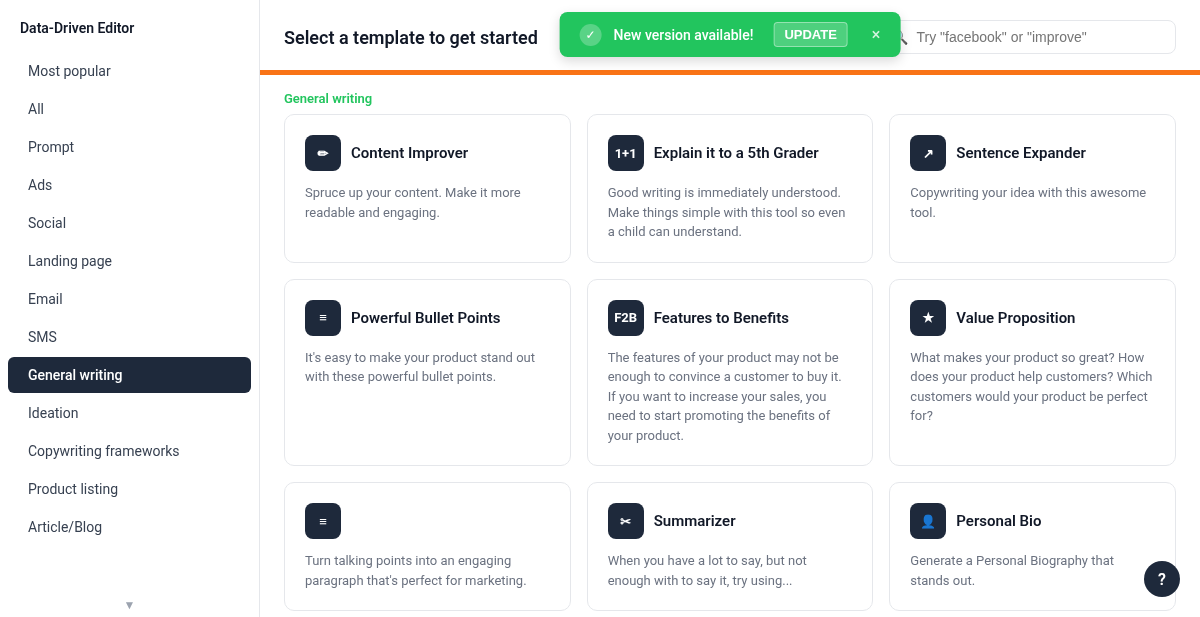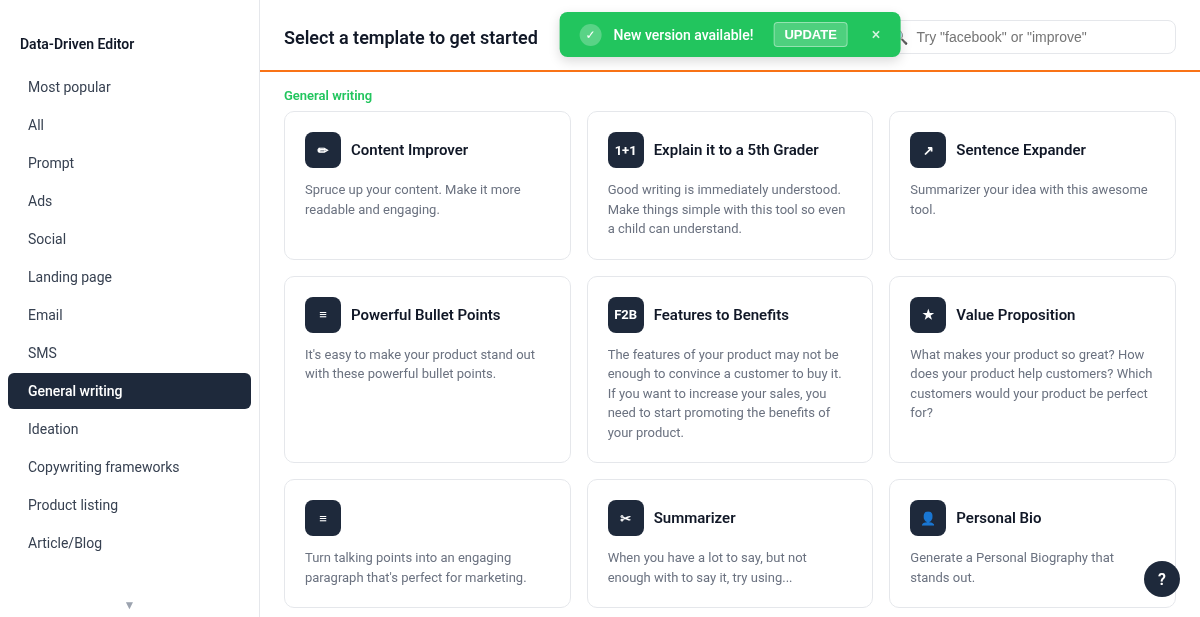--- a/index.html
+++ b/index.html
@@ -1,39 +1,39 @@
 <!DOCTYPE html>
 <html><head>
   <meta charset="utf-8">
   <style>
     * { box-sizing: border-box; margin: 0; padding: 0; }
     body { font-family: -apple-system, BlinkMacSystemFont, 'Segoe UI', Roboto, sans-serif; background: #fff; overflow: hidden; }
 
     .app-container { display: flex; width: 1200px; height: 617px; position: relative; }
 
     
-    .sidebar { width: 260px; min-width: 260px; background: #fff; border-right: 1px solid #e5e7eb; display: flex; flex-direction: column; padding-top: 28px; position: relative; overflow: hidden; }
+    .sidebar { width: 260px; min-width: 260px; background: #fff; border-right: 1px solid #e5e7eb; display: flex; flex-direction: column; padding-top: 12px; position: relative; overflow: hidden; }
     .sidebar-title { padding: 8px 20px 16px; font-size: 14px; font-weight: 600; color: #111827; }
     .sidebar-nav { display: flex; flex-direction: column; overflow-y: auto; flex: 1; }
     .nav-item { padding: 10px 20px; font-size: 14px; color: #374151; cursor: pointer; border-radius: 6px; margin: 1px 8px; }
     .nav-item.active { background: #1e293b; color: #fff; font-weight: 500; }
     .sidebar-scroll-indicator { position: absolute; bottom: 0; left: 0; right: 0; height: 24px; display: flex; align-items: center; justify-content: center; }
     .scroll-arrow { color: #9ca3af; font-size: 12px; }
 
     
     .main-content { flex: 1; display: flex; flex-direction: column; overflow: hidden; position: relative; }
 
     
     .notification-banner { position: absolute; top: 12px; left: 50%; transform: translateX(-50%); z-index: 100; background: #22c55e; color: #fff; border-radius: 8px; display: flex; align-items: center; padding: 10px 20px; gap: 12px; font-size: 14px; font-weight: 500; box-shadow: 0 4px 12px rgba(0,0,0,0.15); }
     .notification-check { background: rgba(255,255,255,0.25); border-radius: 50%; width: 22px; height: 22px; display: flex; align-items: center; justify-content: center; font-size: 12px; }
     .notification-update-btn { background: rgba(255,255,255,0.2); border: 1px solid rgba(255,255,255,0.4); color: #fff; border-radius: 4px; padding: 4px 10px; font-size: 13px; font-weight: 600; cursor: pointer; margin-left: 8px; }
     .notification-close { margin-left: 12px; cursor: pointer; font-size: 16px; color: rgba(255,255,255,0.8); }
 
     
-    .content-header { display: flex; align-items: center; justify-content: space-between; padding: 20px 24px 16px; border-bottom: 2px solid #f97316; }
+    .content-header { display: flex; align-items: center; justify-content: space-between; padding: 20px 24px 16px; border-bottom: 5px solid #f97316; }
     .content-header-title { font-size: 18px; font-weight: 600; color: #111827; }
     .search-box { display: flex; align-items: center; border: 1px solid #e5e7eb; border-radius: 8px; padding: 8px 14px; gap: 8px; width: 300px; }
     .search-icon { color: #9ca3af; font-size: 14px; }
     .search-input { border: none; outline: none; font-size: 14px; color: #374151; width: 100%; background: transparent; }
 
     
     .section-label { padding: 16px 24px 8px; font-size: 13px; font-weight: 600; color: #22c55e; }
 
     
     .cards-scroll { overflow-y: auto; flex: 1; padding: 0 24px 24px; }
@@ -107,21 +107,21 @@
       <div class="card-icon">1+1</div>
       <span class="card-title">Explain it to a 5th Grader</span>
     </div>
     <p class="card-desc">Good writing is immediately understood. Make things simple with this tool so even a child can understand.</p>
   </div>
           <div class="card">
     <div class="card-header">
       <div class="card-icon">↗</div>
       <span class="card-title">Sentence Expander</span>
     </div>
-    <p class="card-desc">Summarizer your idea with this awesome tool.</p>
+    <p class="card-desc">Copywriting your idea with this awesome tool.</p>
   </div>
           <div class="card">
     <div class="card-header">
       <div class="card-icon">≡</div>
       <span class="card-title">Powerful Bullet Points</span>
     </div>
     <p class="card-desc">It's easy to make your product stand out with these powerful bullet points.</p>
   </div>
           <div class="card">
     <div class="card-header">

